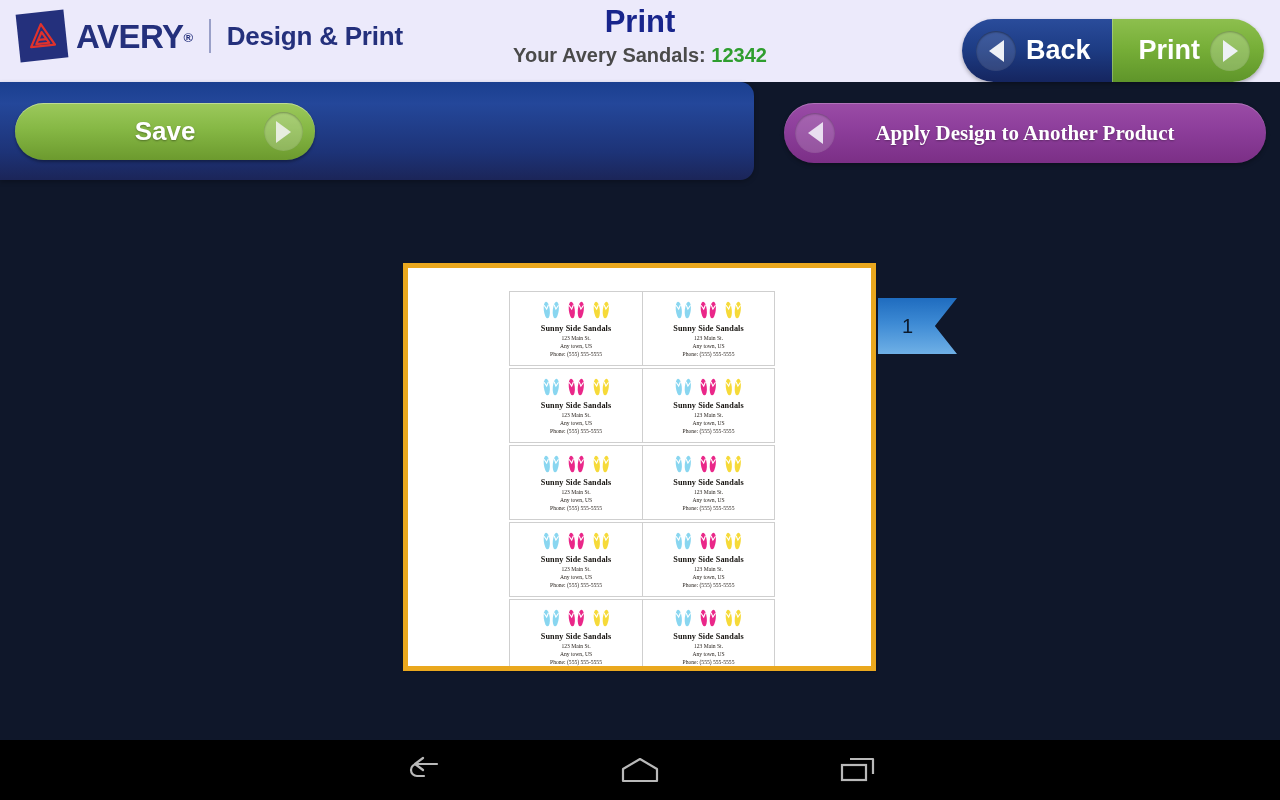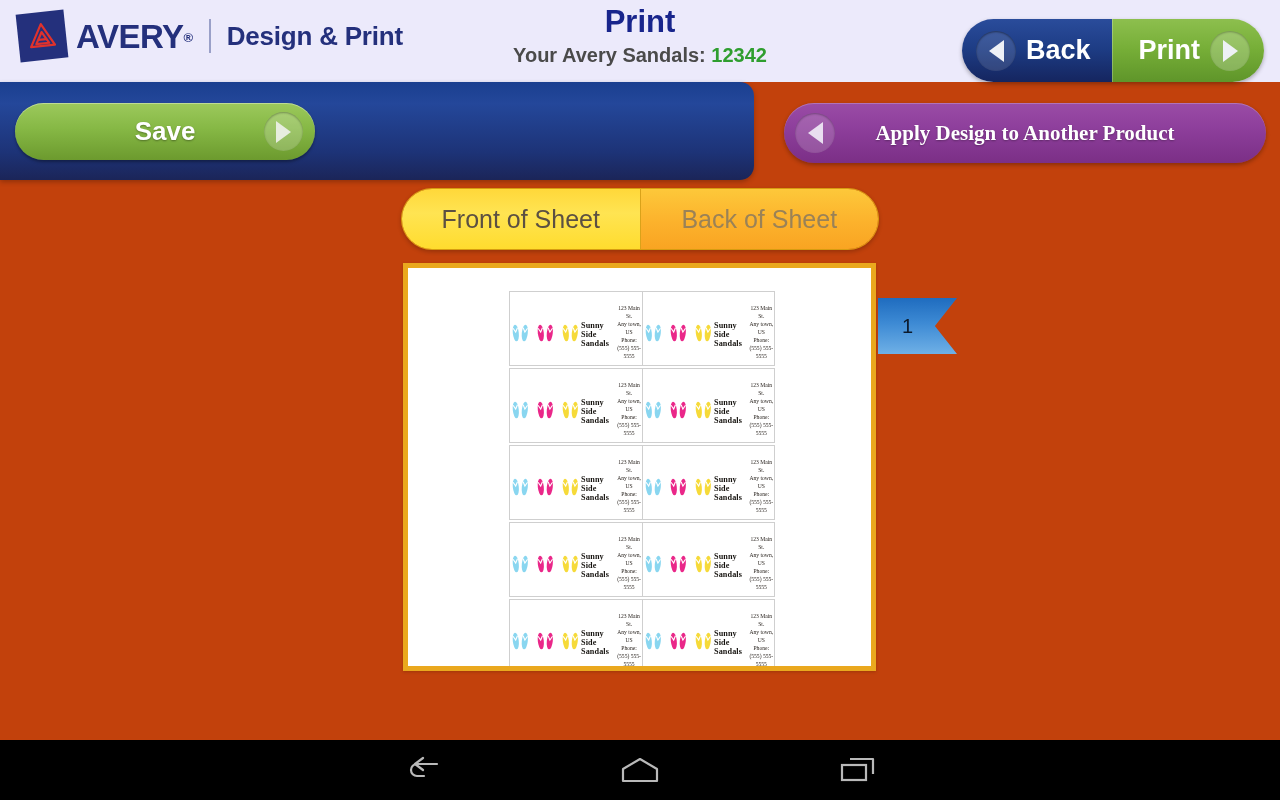--- a/index.html
+++ b/index.html
@@ -6,21 +6,21 @@
   * { box-sizing: border-box; margin: 0; padding: 0; }
   html, body {
     width: 1280px; height: 800px;
     overflow: hidden;
     font-family: "Liberation Sans", sans-serif;
     background: #f0eefc;
   }
   #app {
     position: relative;
     width: 1280px; height: 800px;
-    background: #c2410c;
+    background: #0f172a;
   }
 
   
   .header {
     position: absolute; left: 0; top: 0; width: 1280px; height: 82px;
     background: #eceafb;
   }
   .brand {
     position: absolute; left: 18px; top: 12px;
     display: flex; align-items: center; gap: 0;
@@ -175,21 +175,21 @@
     position: absolute; left: 101px; top: 23px;
     width: 266px;
     display: grid;
     grid-template-columns: 133px 133px;
     grid-auto-rows: 77px;
   }
   .label-card {
     background: #fff;
     border: 1px solid #cfcfcf;
     margin: 0 0 2px 0;
-    display: flex; flex-direction: row; align-items: center;
+    display: flex; flex-direction: column; align-items: center;
     justify-content: flex-start;
     padding-top: 7px;
     overflow: hidden;
   }
   .label-card:nth-child(odd) { border-right: none; }
   .flops { display: flex; gap: 4px; align-items: flex-end; height: 21px; }
   .label-name {
     font-family: "Liberation Serif", serif;
     font-size: 8.2px; font-weight: bold; color: #16130f;
     margin-top: 4px; letter-spacing: .1px;
@@ -283,28 +283,20 @@
     </span>
   </div>
 
   <div class="btn-apply">
     <span class="apply-circ">
       <span class="tri-left"></span>
     </span>
     <span class="apply-label">Apply Design to Another Product</span>
   </div>
 
-  <div class="tabs">
-    <div class="tab tab-active">
-      <span>Front of Sheet</span>
-    </div>
-    <div class="tab tab-inactive">
-      <span>Back of Sheet</span>
-    </div>
-  </div>
 
   <div class="sheet">
     <div class="sheet-grid" id="sheet-grid">
         <div class="label-card">
           <div class="flops">
             <svg width="21" height="21" viewBox="0 0 21 21">
               <ellipse cx="5.800000000000001" cy="11" rx="3" ry="8.4" fill="#7fd2ef" opacity="0.92" transform="rotate(-6 5.800000000000001 11)"></ellipse>
               <path d="M3.6 6 L5.800000000000001 10 L8 6" fill="none" stroke="#ffffff" stroke-width="1.1" transform="rotate(-6 5.800000000000001 11)"></path>
               <ellipse cx="14.799999999999999" cy="11" rx="3" ry="8.4" fill="#7fd2ef" opacity="0.92" transform="rotate(6 14.799999999999999 11)"></ellipse>
               <path d="M12.6 6 L14.799999999999999 10 L17 6" fill="none" stroke="#ffffff" stroke-width="1.1" transform="rotate(6 14.799999999999999 11)"></path>

